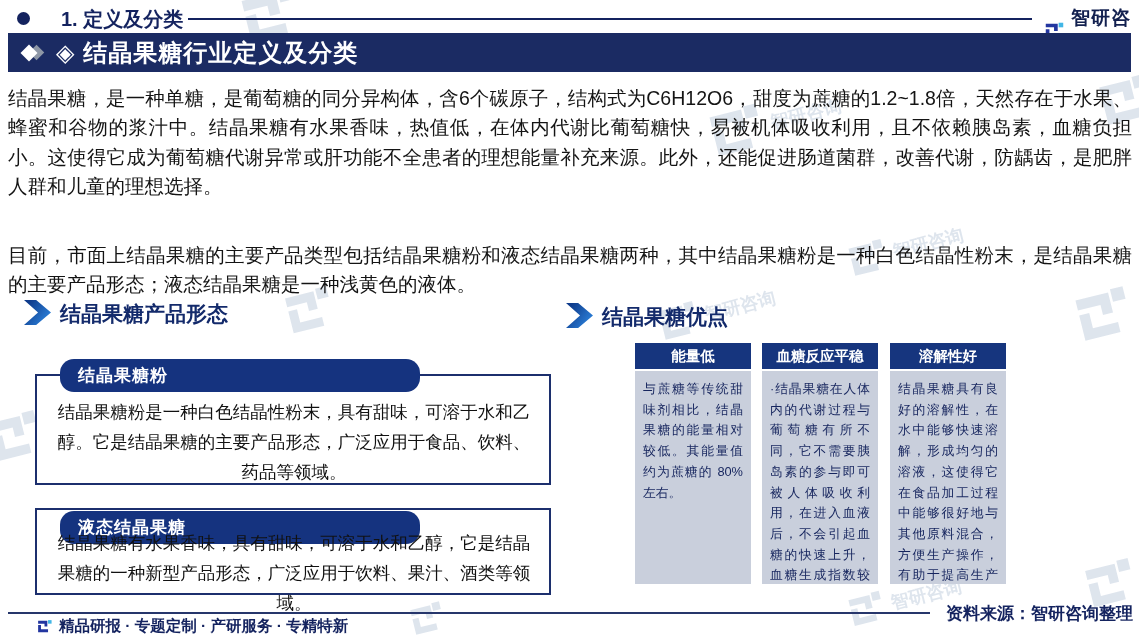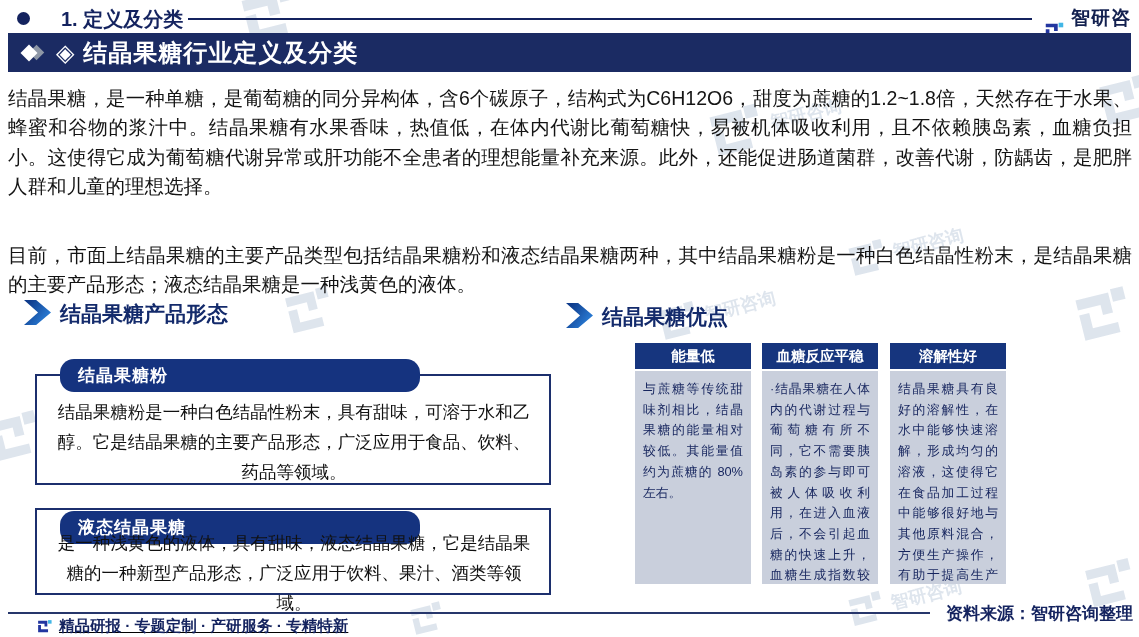--- a/index.html
+++ b/index.html
@@ -65,21 +65,21 @@
   }
   .adv-col .col-body{
     margin-top:2px;height:213px;background:#c9cfdc;
     padding:8px 8px;font-size:12.8px;line-height:1.62;color:#16255e;font-weight:500;
     text-align:justify;overflow:hidden;
   }
   .col-0{left:603px;}.col-1{left:730px;}.col-2{left:858px;}.col-3{left:985px;}
   
   .footer-line{position:absolute;left:8px;top:612px;width:922px;height:2px;background:#26366b;}
   .source{position:absolute;right:6px;top:602px;font-size:17px;font-weight:bold;color:#14235f;}
-  .tagline{position:absolute;left:36px;top:616px;display:flex;align-items:center;gap:6px;text-decoration:underline;}
+  .tagline{position:absolute;left:36px;top:616px;display:flex;align-items:center;gap:6px;}
   .tagline-text{font-size:15.5px;font-weight:bold;color:#14235f;}
   
   .wm{
     position:absolute;display:flex;align-items:center;gap:6px;
     color:#c9d4e2;opacity:.6;transform:rotate(-14deg);pointer-events:none;
   }
   .wm svg{fill:currentColor;}
   .wm span{font-size:18px;font-weight:bold;white-space:nowrap;}
 </style>
 </head>
@@ -207,21 +207,21 @@
     <span class="chevron"></span>
     <span class="sec-title">结晶果糖产品形态</span>
   </div>
 
   <div class="form-box box1"></div>
   <div class="pill pill1">结晶果糖粉</div>
   <div class="form-desc desc1">结晶果糖粉是一种白色结晶性粉末，具有甜味，可溶于水和乙醇。它是结晶果糖的主要产品形态，广泛应用于食品、饮料、药品等领域。</div>
 
   <div class="form-box box2"></div>
   <div class="pill pill2">液态结晶果糖</div>
-  <div class="form-desc desc2">是一种浅黄色的液体，具有甜味，液态结晶果糖，它是结晶果糖的一种新型产品形态，广泛应用于饮料、果汁、酒类等领域。</div>
+  <div class="form-desc desc2">结晶果糖有水果香味，具有甜味，可溶于水和乙醇，它是结晶果糖的一种新型产品形态，广泛应用于饮料、果汁、酒类等领域。</div>
 
   <div class="sec-head head-adv">
     <span class="chevron"></span>
     <span class="sec-title">结晶果糖优点</span>
   </div>
 
   <div class="adv-col col-0">
     <div class="col-head">能量低</div>
     <div class="col-body">与蔗糖等传统甜味剂相比，结晶果糖的能量相对较低。其能量值约为蔗糖的 80% 左右。</div>
   </div>

